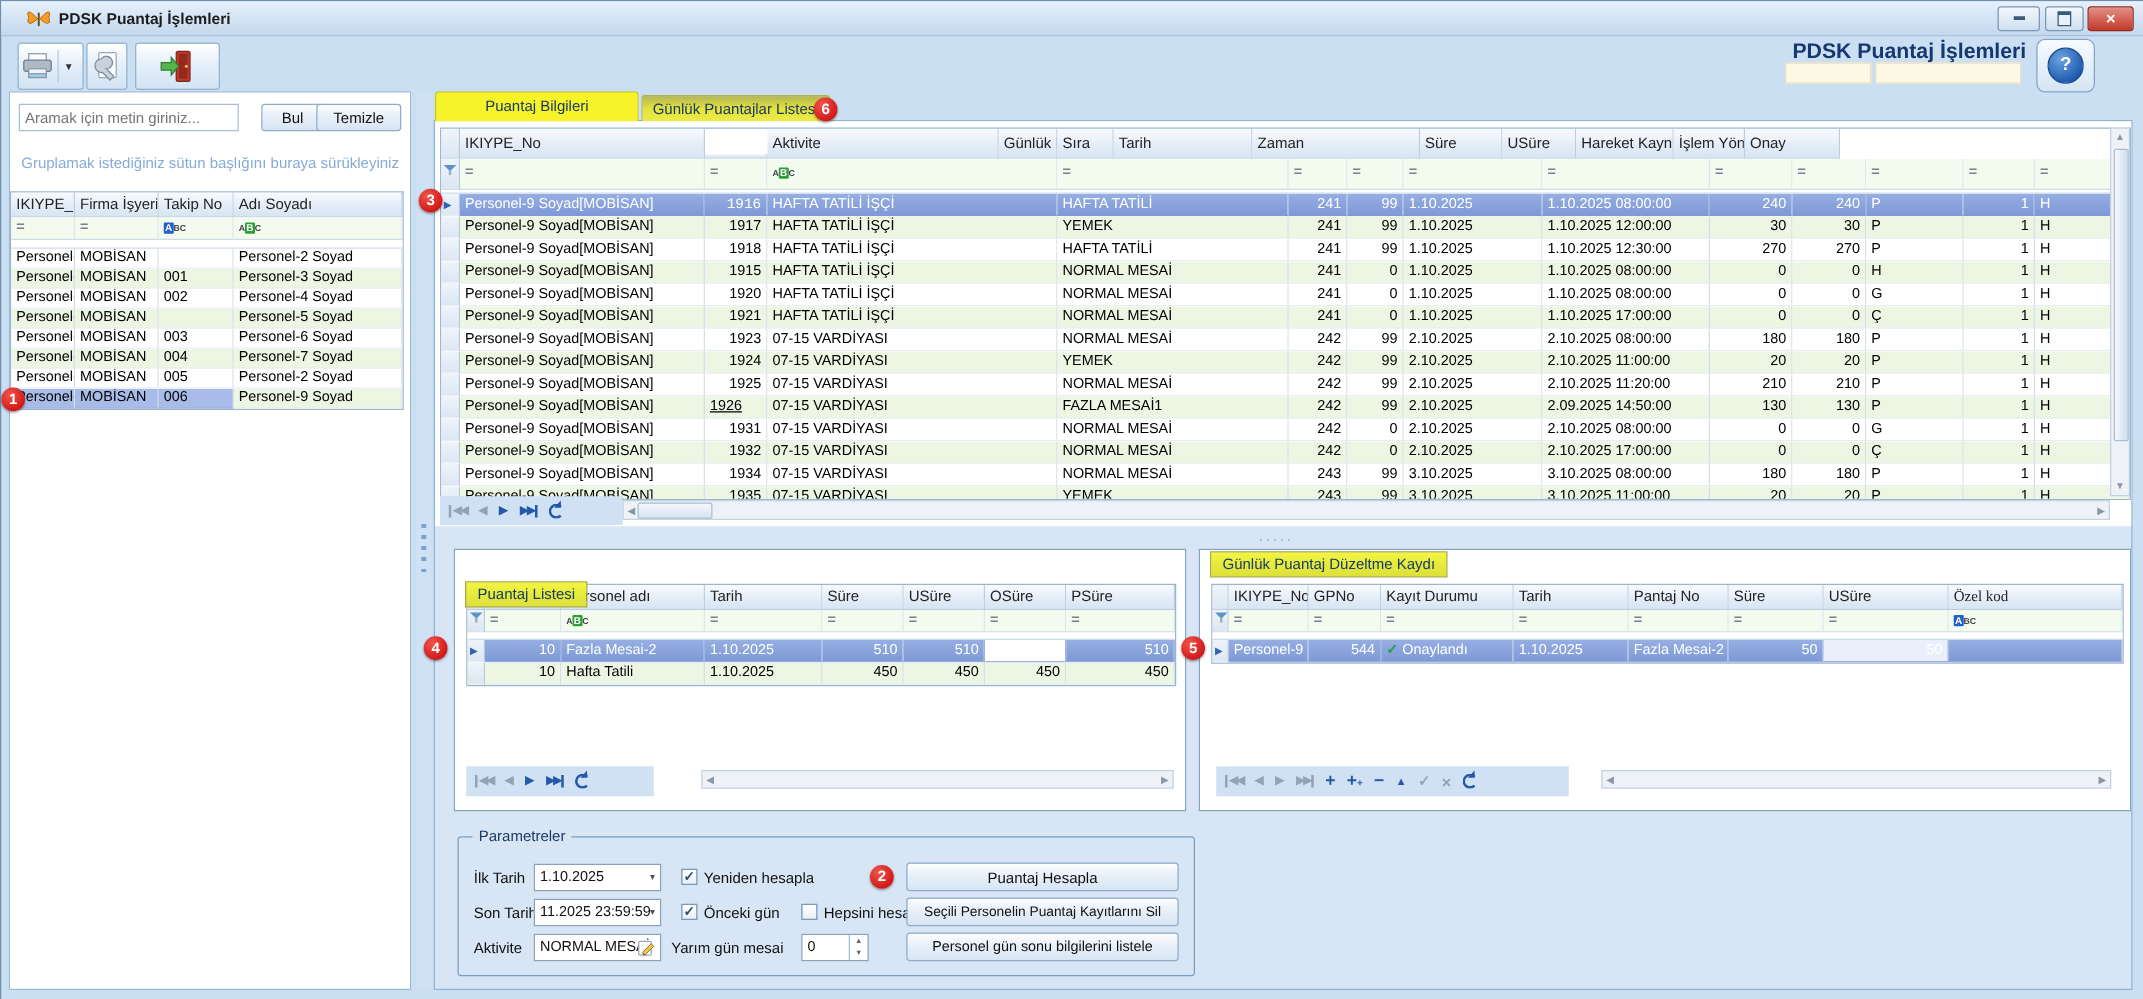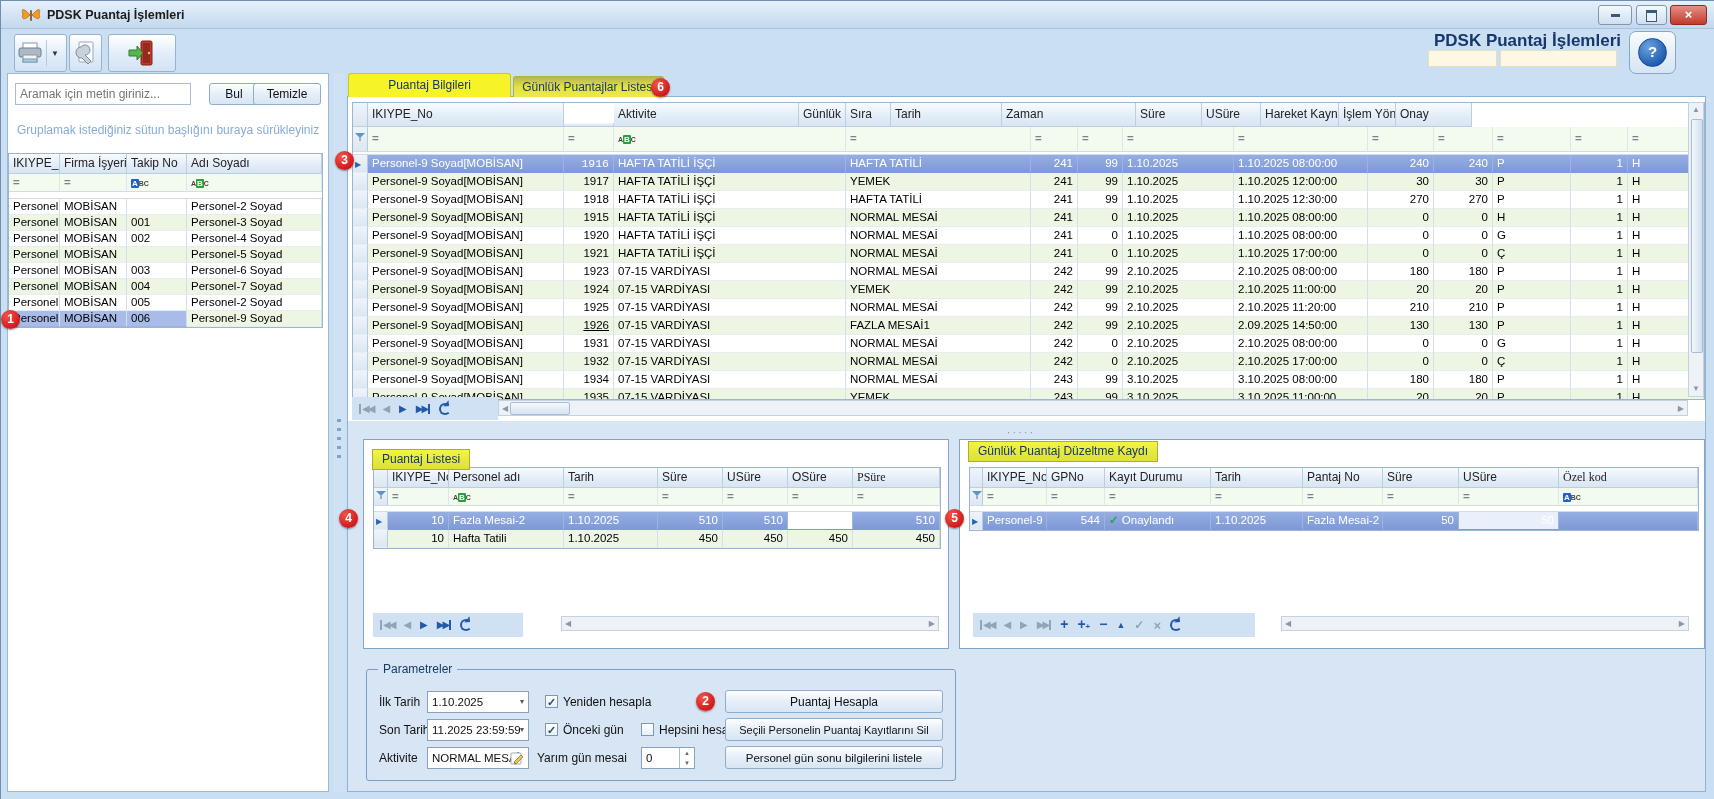--- a/index.html
+++ b/index.html
@@ -389,21 +389,21 @@
           <div class="g-cell g-dcell" style="width: 134px; line-height: 17px;">2.10.2025 11:20:00</div>
           <div class="g-cell g-dcell" style="width: 66px; line-height: 17px; text-align: right;">210</div>
           <div class="g-cell g-dcell" style="width: 59px; line-height: 17px; text-align: right;">210</div>
           <div class="g-cell g-dcell" style="width: 78px; line-height: 17px;">P</div>
           <div class="g-cell g-dcell" style="width: 57px; line-height: 17px; text-align: right;">1</div>
           <div class="g-cell g-dcell" style="width: 76px; line-height: 17px;">H</div>
         </div>
         <div class="g-row g-drow alt" style="height: 18px;">
           <div class="g-cell g-dcell g-ind2" style="width: 15px; line-height: 17px;"></div>
           <div class="g-cell g-dcell" style="width: 196px; line-height: 17px;">Personel-9 Soyad[MOBİSAN]</div>
-          <div class="g-cell g-dcell" style="width: 50px; line-height: 17px; text-align: right; text-decoration: underline;">1926</div>
+          <div class="g-cell g-dcell" style="width: 50px; line-height: 17px; text-align: left; text-decoration: underline;">1926</div>
           <div class="g-cell g-dcell" style="width: 232px; line-height: 17px;">07-15 VARDİYASI</div>
           <div class="g-cell g-dcell" style="width: 185px; line-height: 17px;">FAZLA MESAİ1</div>
           <div class="g-cell g-dcell" style="width: 47px; line-height: 17px; text-align: right;">242</div>
           <div class="g-cell g-dcell" style="width: 45px; line-height: 17px; text-align: right;">99</div>
           <div class="g-cell g-dcell" style="width: 111px; line-height: 17px;">2.10.2025</div>
           <div class="g-cell g-dcell" style="width: 134px; line-height: 17px;">2.09.2025 14:50:00</div>
           <div class="g-cell g-dcell" style="width: 66px; line-height: 17px; text-align: right;">130</div>
           <div class="g-cell g-dcell" style="width: 59px; line-height: 17px; text-align: right;">130</div>
           <div class="g-cell g-dcell" style="width: 78px; line-height: 17px;">P</div>
           <div class="g-cell g-dcell" style="width: 57px; line-height: 17px; text-align: right;">1</div>
@@ -491,31 +491,31 @@
   </div>
   <div class="abs hscroll" style="left:497px;top:399px;width:1190px;height:16px;">
     <span>◀</span>
     <span class="hthumb" style="width:58px;margin-right:auto;margin-left:2px;"></span>
     <span>▶</span>
   </div>
 
   <div class="abs hdots">·····</div>
 
   <div class="abs panel" style="left:362px;top:438px;width:586px;height:210px;border-color:#7fa6c9;"></div>
-  <div class="panel-cap" style="left:371px;top:448px;">Puantaj Listesi</div>
+  <div class="panel-cap" style="left:371px;top:464px;">Puantaj Listesi</div>
   <div class="grid sel-dark" id="pl-grid" style="left: 372px; top: 466px; width: 566px;">
       <div class="g-row" style="height: 20px;">
         <div class="g-cell g-hcell g-ind2" style="width: 14px; line-height: 18px;"></div>
         <div class="g-cell g-hcell" style="width: 61px; line-height: 18px;">IKIYPE_No</div>
         <div class="g-cell g-hcell" style="width: 115px; line-height: 18px;">Personel adı</div>
         <div class="g-cell g-hcell" style="width: 94px; line-height: 18px;">Tarih</div>
         <div class="g-cell g-hcell" style="width: 65px; line-height: 18px;">Süre</div>
         <div class="g-cell g-hcell" style="width: 65px; line-height: 18px;">USüre</div>
         <div class="g-cell g-hcell" style="width: 65px; line-height: 18px;">OSüre</div>
-        <div class="g-cell g-hcell" style="width: 87px; line-height: 18px; font-family: Liberation Serif, serif;">PSüre</div>
+        <div class="g-cell g-hcell" style="width: 87px; line-height: 18px;">PSüre</div>
       </div>
       <div class="g-row" style="height: 18px;">
         <div class="g-cell g-fcell g-ind2" style="width: 14px; line-height: 16px;"><span class="funnel"></span></div>
         <div class="g-cell g-fcell" style="width: 61px; line-height: 16px;"><span class="feq">=</span></div>
         <div class="g-cell g-fcell" style="width: 115px; line-height: 16px;"><span class="fabc"><i>A</i><b style="background:#2e9e3a">B</b><i>C</i></span></div>
         <div class="g-cell g-fcell" style="width: 94px; line-height: 16px;"><span class="feq">=</span></div>
         <div class="g-cell g-fcell" style="width: 65px; line-height: 16px;"><span class="feq">=</span></div>
         <div class="g-cell g-fcell" style="width: 65px; line-height: 16px;"><span class="feq">=</span></div>
         <div class="g-cell g-fcell" style="width: 65px; line-height: 16px;"><span class="feq">=</span></div>
         <div class="g-cell g-fcell" style="width: 87px; line-height: 16px;"><span class="feq">=</span></div>

